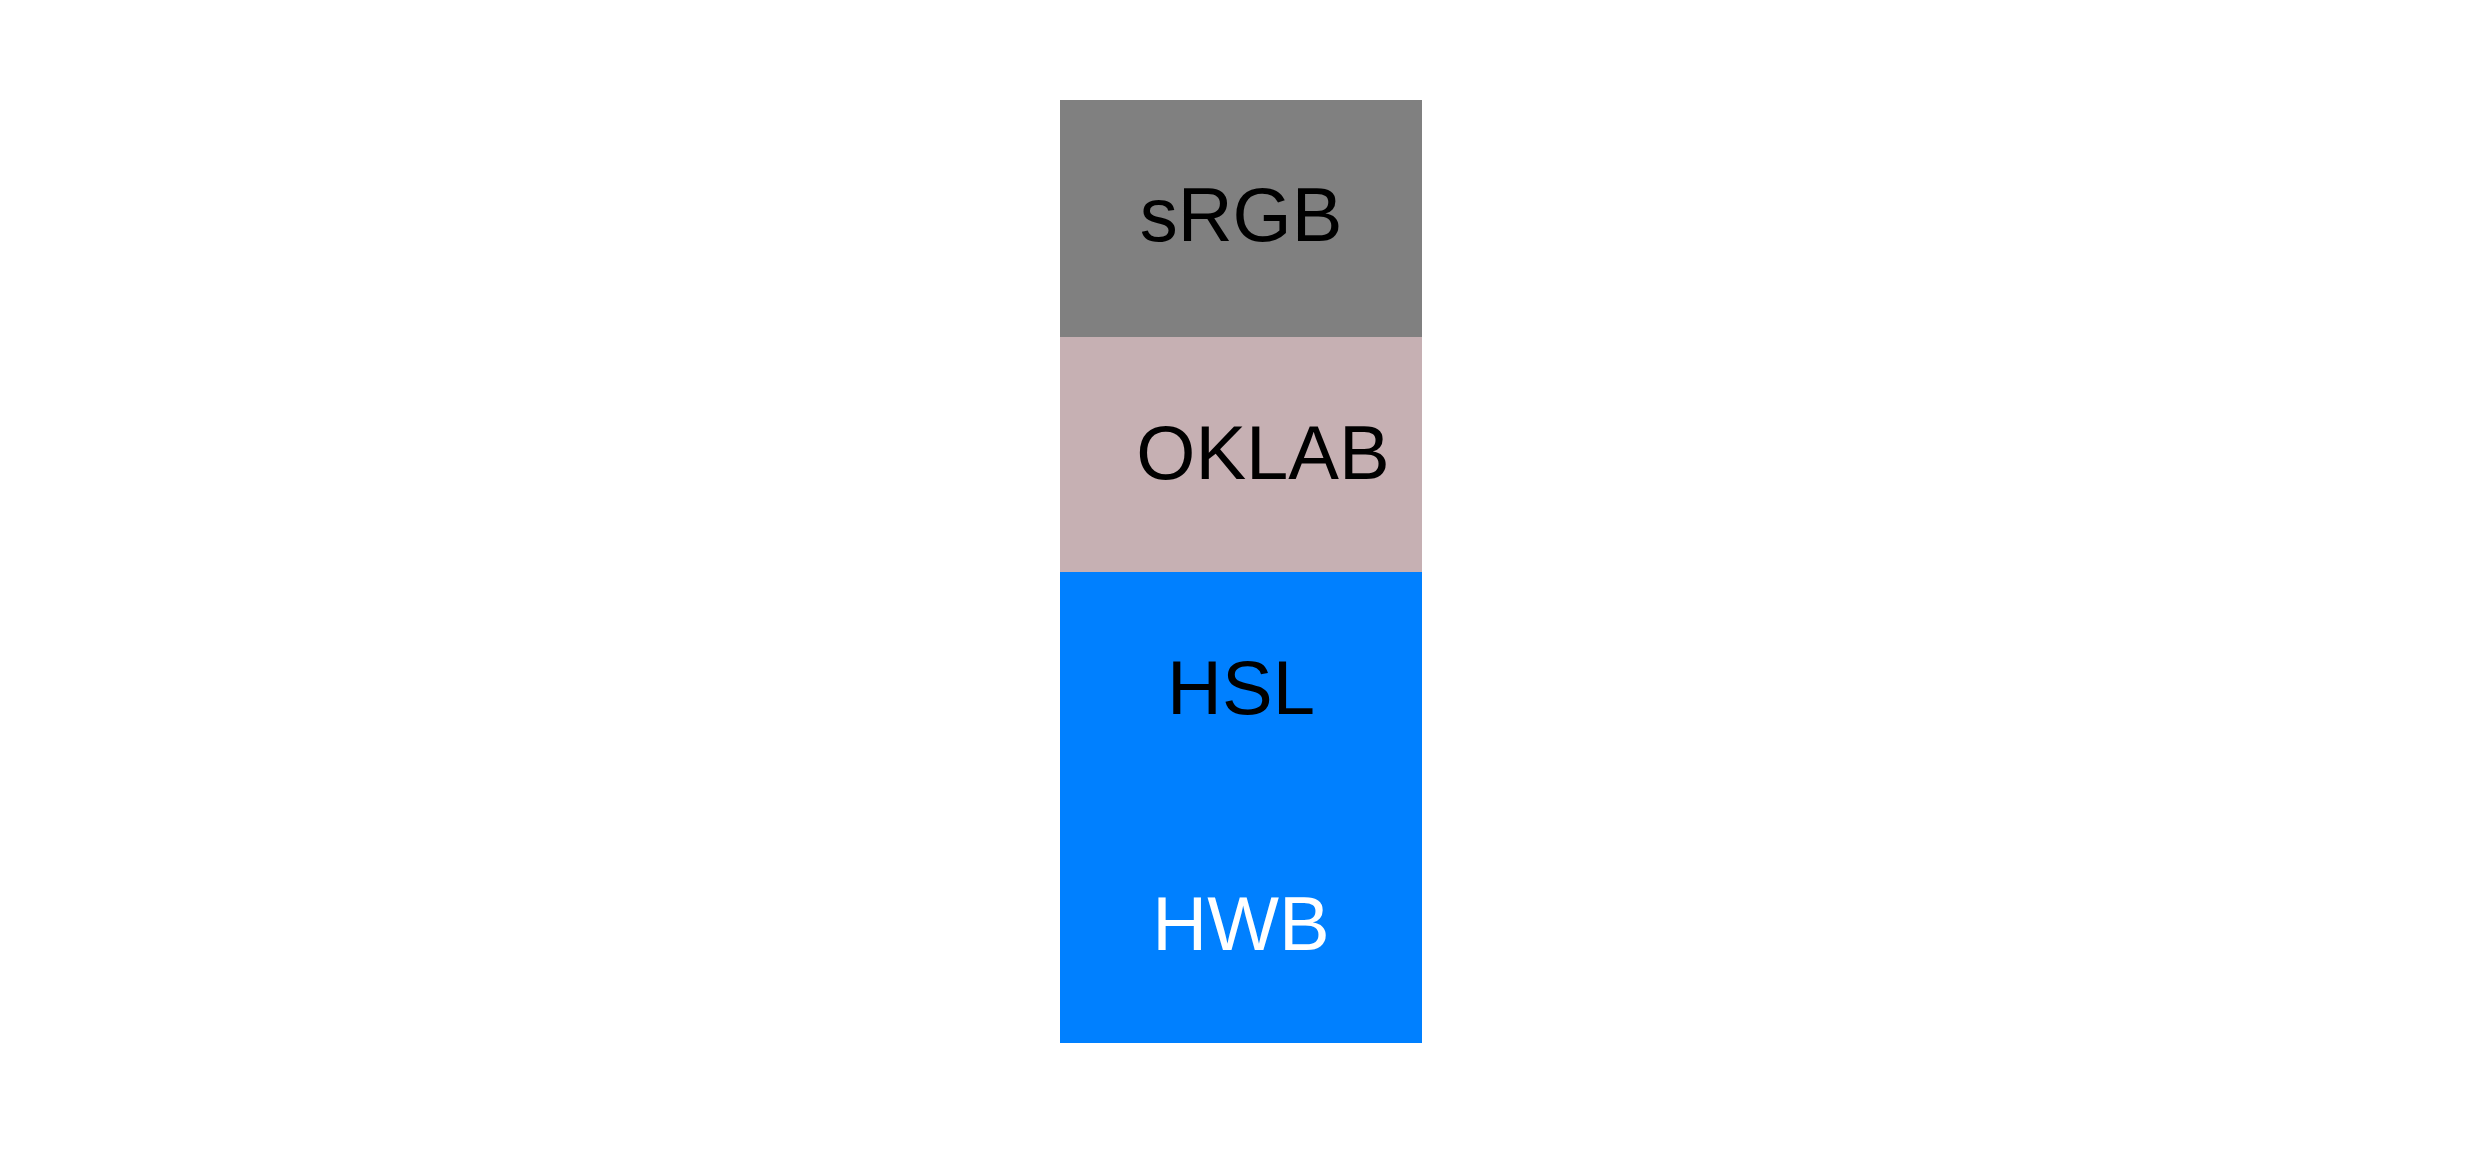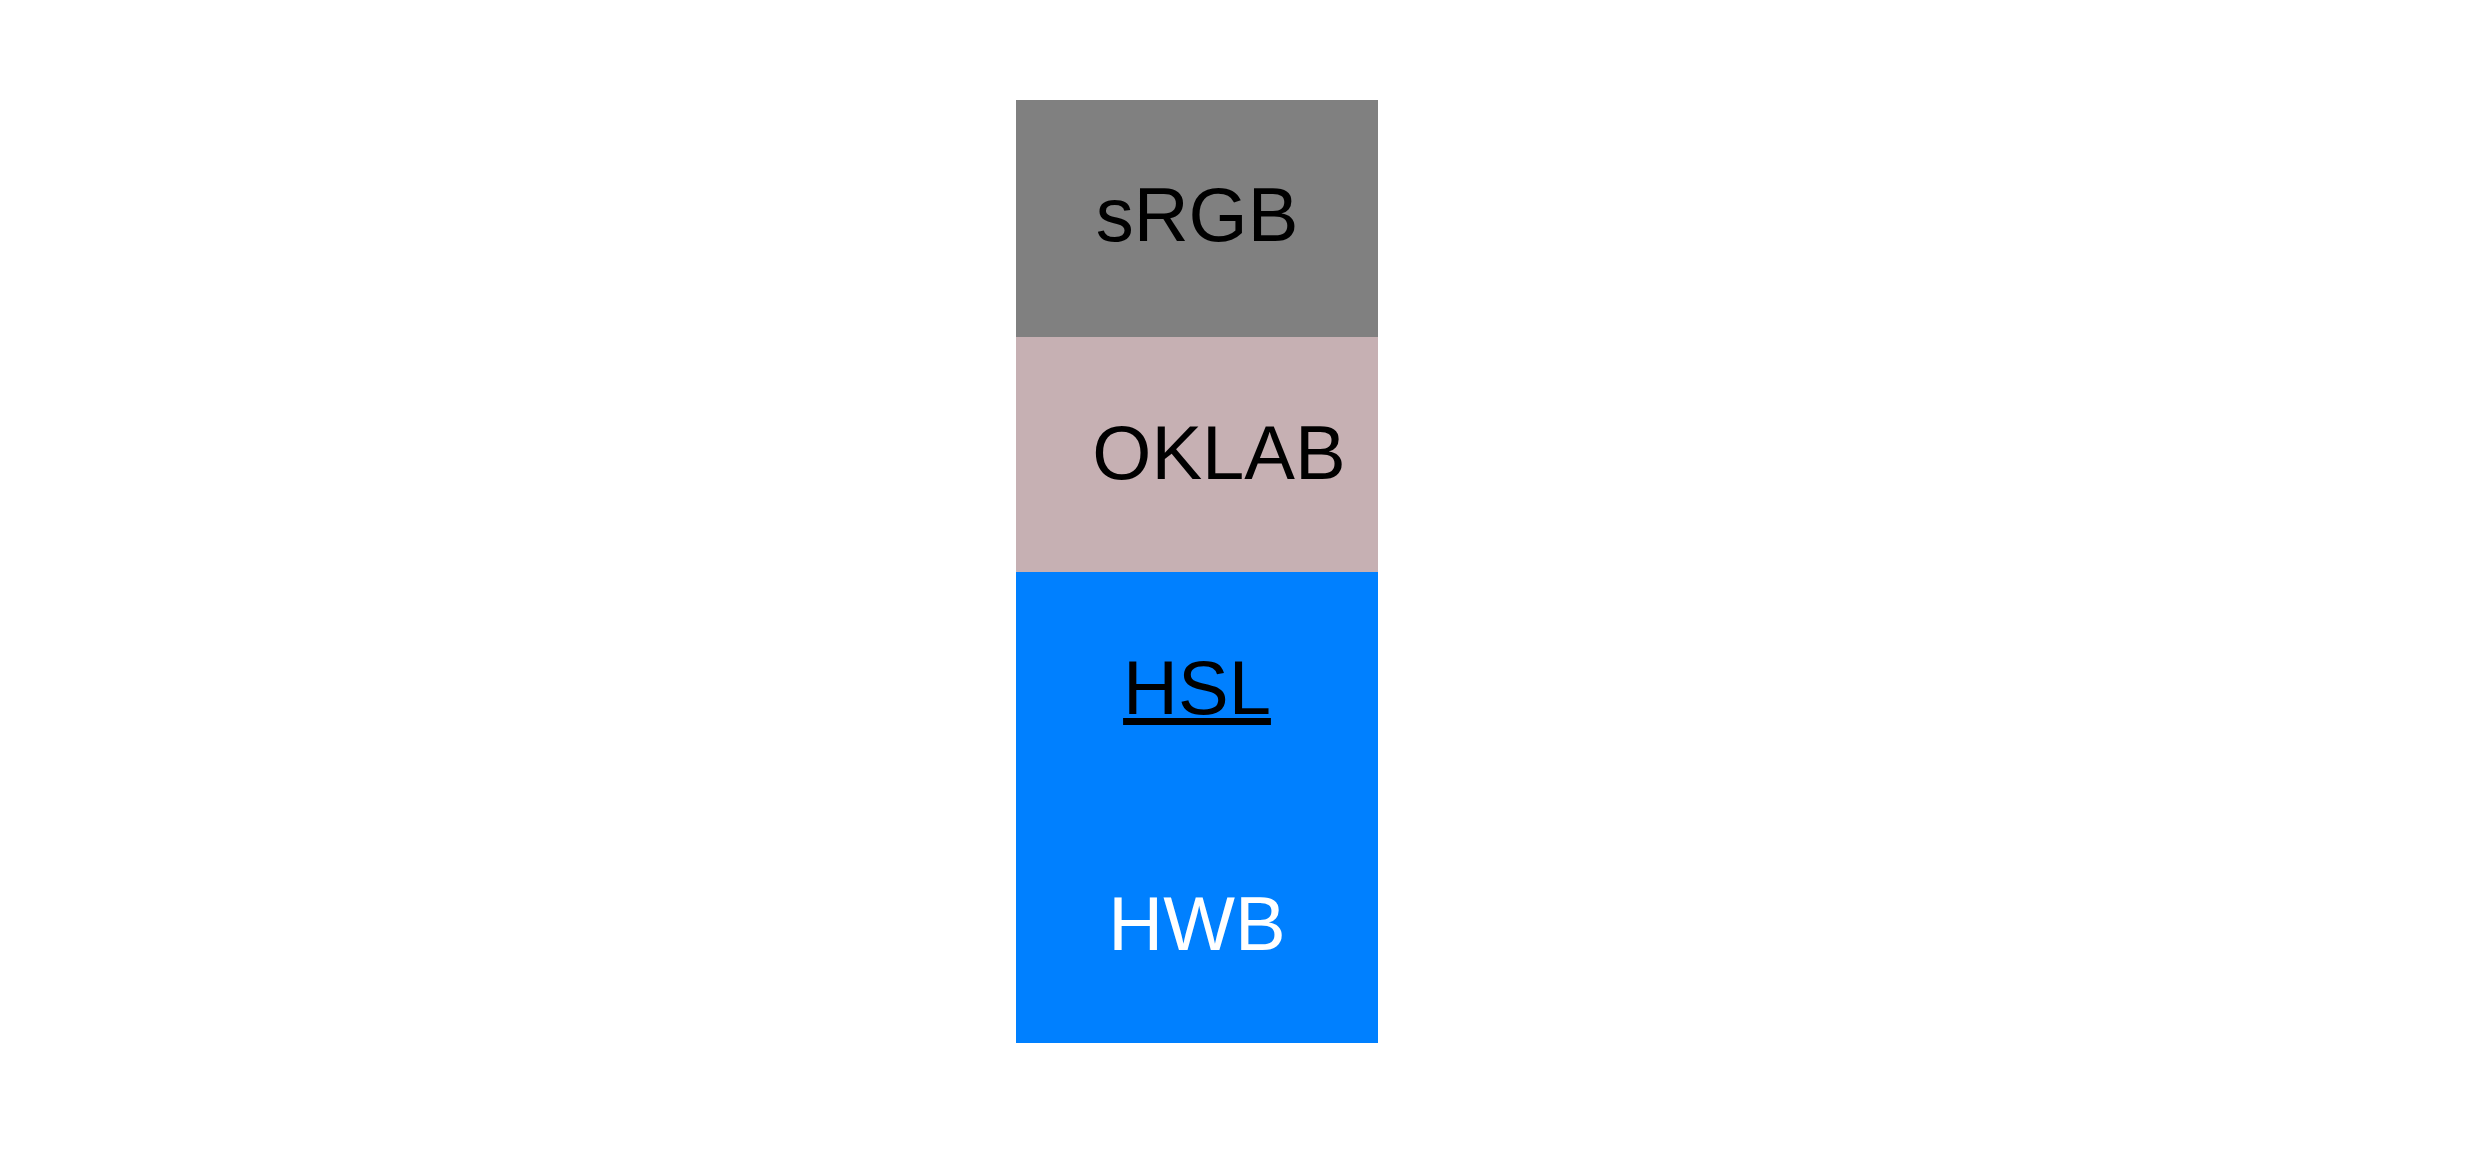--- a/index.html
+++ b/index.html
@@ -47,27 +47,27 @@
 
   
   #swatch-srgb  { height: 237px; }
   #swatch-oklab { height: 235px; padding-left: 44px; }
   #swatch-hsl   { height: 236px; }
   #swatch-hwb   { height: 235px; }
 
   
   #swatch-srgb  .swatch-label { margin-top: -8px; }
   #swatch-oklab .swatch-label { margin-top: -4px; }
-  #swatch-hsl   .swatch-label { margin-top: -4px; text-decoration: underline; }
+  #swatch-hsl   .swatch-label { margin-top: -4px; }
   #swatch-hwb   .swatch-label { margin-top: -4px; }
 </style>
 </head>
 <body style="background: rgb(255, 255, 255);">
 
-<div id="swatch-stack" style="left: 1016px; top: 100px; width: 362px; height: 943px;">
+<div id="swatch-stack" style="left: 1060px; top: 100px; width: 362px; height: 943px;">
 
   <div class="swatch" id="swatch-srgb" style="background-color: rgb(128, 128, 128); height: 237px;">
     <span class="swatch-label" style="color: rgb(0, 0, 0);">sRGB</span>
   </div>
 
   <div class="swatch" id="swatch-oklab" style="background-color: rgb(198, 176, 179); height: 235px;">
     <span class="swatch-label" style="color: rgb(0, 0, 0);">OKLAB</span>
   </div>
 
   <div class="swatch" id="swatch-hsl" style="background-color: rgb(0, 128, 255); height: 236px;">

